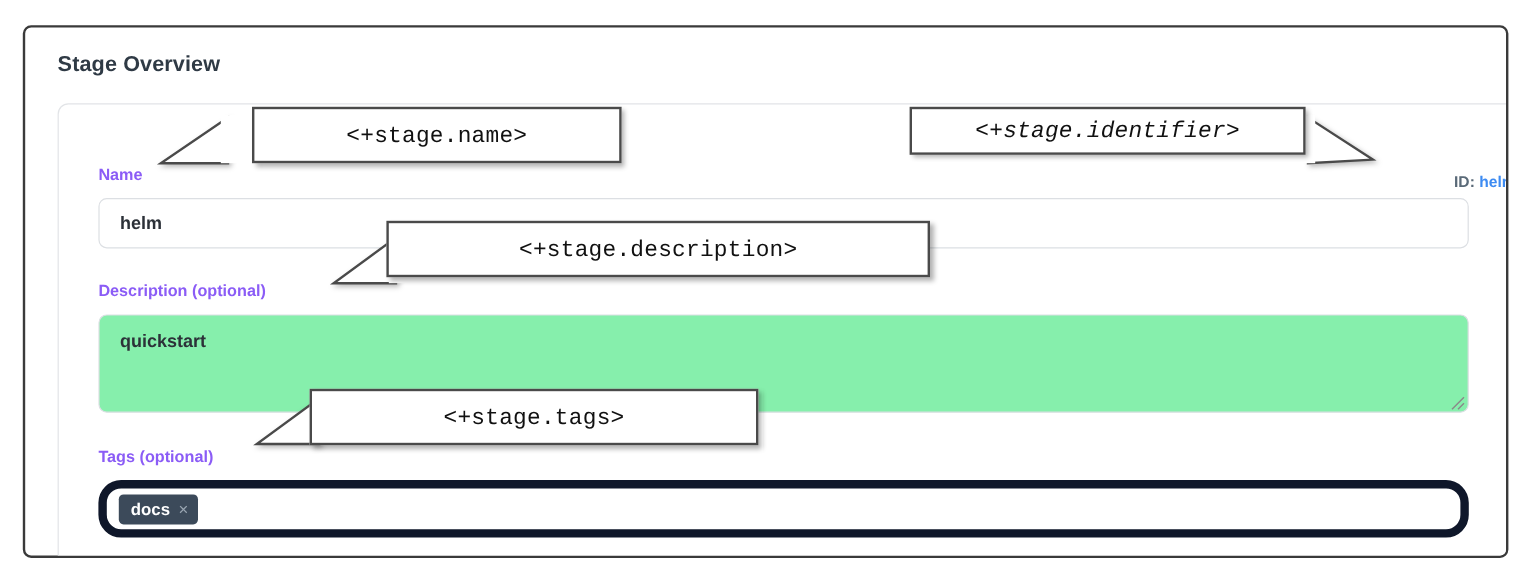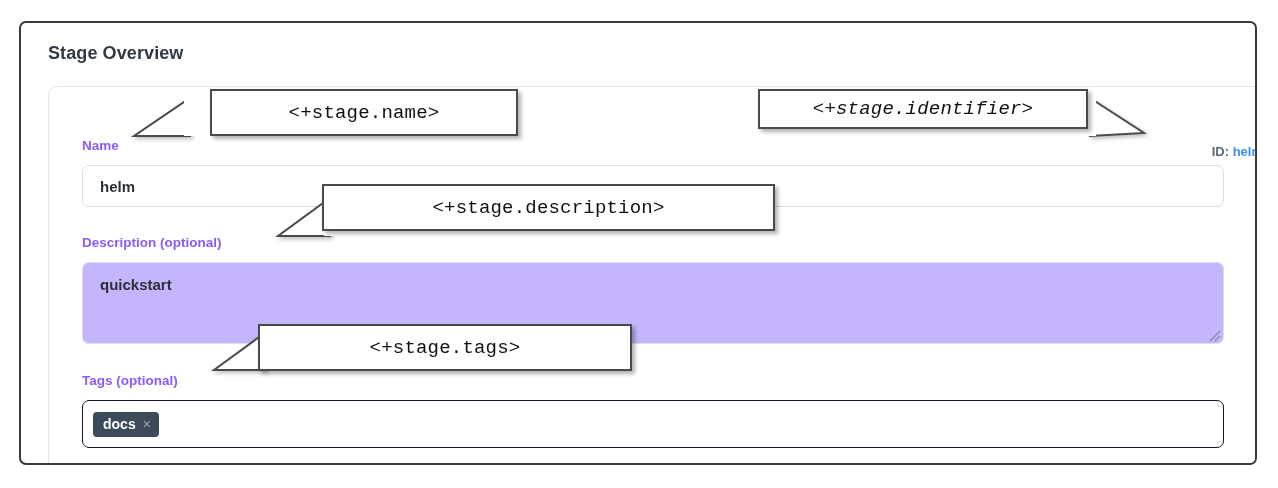--- a/index.html
+++ b/index.html
@@ -77,37 +77,37 @@
     color: #2c3138;
     padding: 0 17px;
     outline: none;
   }
   .text-area {
     box-sizing: border-box;
     width: 1142px;
     height: 82px;
     border: 1px solid #dcdfe3;
     border-radius: 7px;
-    background: #c4b5fd;
+    background: #86efac;
     font-family: "Liberation Sans", sans-serif;
     font-size: 15px;
     font-weight: bold;
     color: #2c3138;
     padding: 13px 17px;
     outline: none;
     resize: none;
     overflow: hidden;
     display: block;
   }
   .tags-input {
     box-sizing: border-box;
     width: 1142px;
     height: 48px;
-    border: 1px solid #0f172a;
-    border-radius: 7px;
+    border: 7px solid #0f172a;
+    border-radius: 19px;
     background: #ffffff;
     display: flex;
     align-items: center;
     padding: 0 10px;
   }
 
   
   #textarea-resize-grip {
     position: absolute;
     right: 3px;

